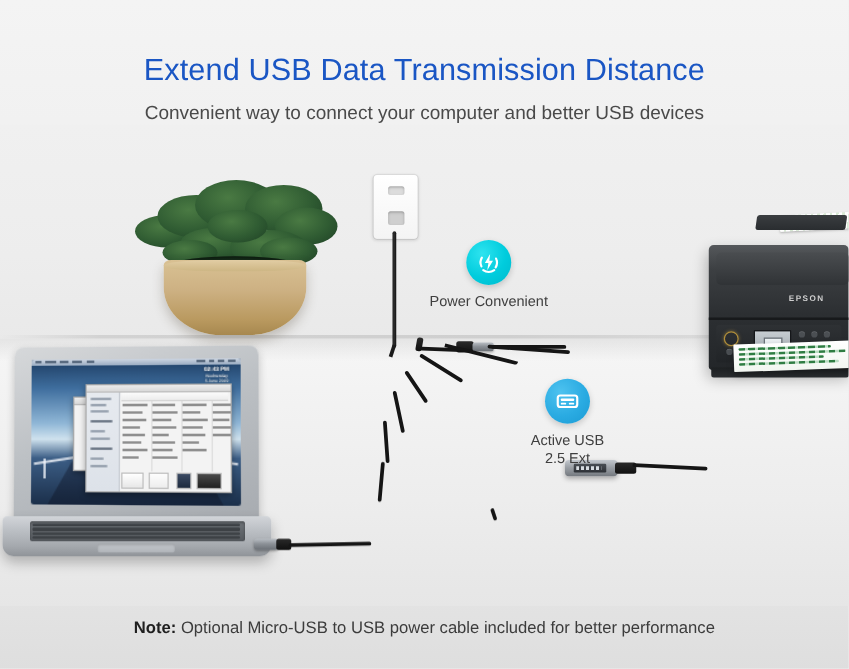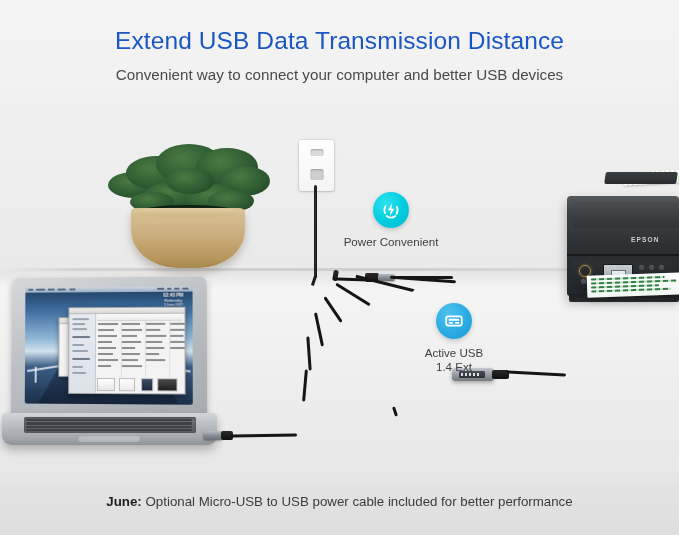--- a/index.html
+++ b/index.html
@@ -10,21 +10,21 @@
   }
   #stage{
     position:relative;width:679px;height:535px;
     background:
       linear-gradient(180deg,#f4f4f4 0%,#f1f1f1 18%,#eeeeee 45%,#ebebeb 70%,#e4e4e4 88%,#dedede 100%);
   }
 
   
   .header{position:absolute;left:0;top:0;width:679px;text-align:center;}
   .title{
-    margin:0;padding-top:26px;
+    margin:0;padding-top:42px;
     font-size:24.5px;font-weight:400;letter-spacing:.1px;
     color:#1a56c4;line-height:1.2;
   }
   .subtitle{
     margin:0;padding-top:10px;
     font-size:15.2px;font-weight:400;color:#4a4a4a;line-height:1.25;
   }
 
   
   .scene{position:absolute;left:0;top:100px;width:679px;height:385px;overflow:hidden;}
@@ -396,22 +396,22 @@
     <div class="callout" id="callout-usb">
       <div class="badge" style="background:radial-gradient(circle at 35% 30%,#4dc2ef 0%,#2aabe2 55%,#1b9ad3 100%);">
         <svg width="22" height="22" viewBox="0 0 24 24" aria-hidden="true">
           <rect x="3.5" y="7" width="17" height="10" rx="2.2" fill="none" stroke="#ffffff" stroke-width="1.9"></rect>
           <rect x="6.2" y="9.6" width="11.6" height="2.2" rx=".7" fill="#ffffff"></rect>
           <rect x="6.2" y="13.2" width="4.6" height="1.7" rx=".6" fill="#ffffff"></rect>
           <rect x="13.2" y="13.2" width="4.6" height="1.7" rx=".6" fill="#ffffff"></rect>
         </svg>
       </div>
       <div class="lbl">Active USB
-1.4 Ext</div>
+2.5 Ext</div>
     </div>
 
   </div>
 
   <div class="note">
-    <b>June:</b><span> Optional Micro-USB to USB power cable included for better performance</span>
+    <b>Note:</b><span> Optional Micro-USB to USB power cable included for better performance</span>
   </div>
 
 </div>
 
 </body></html>

